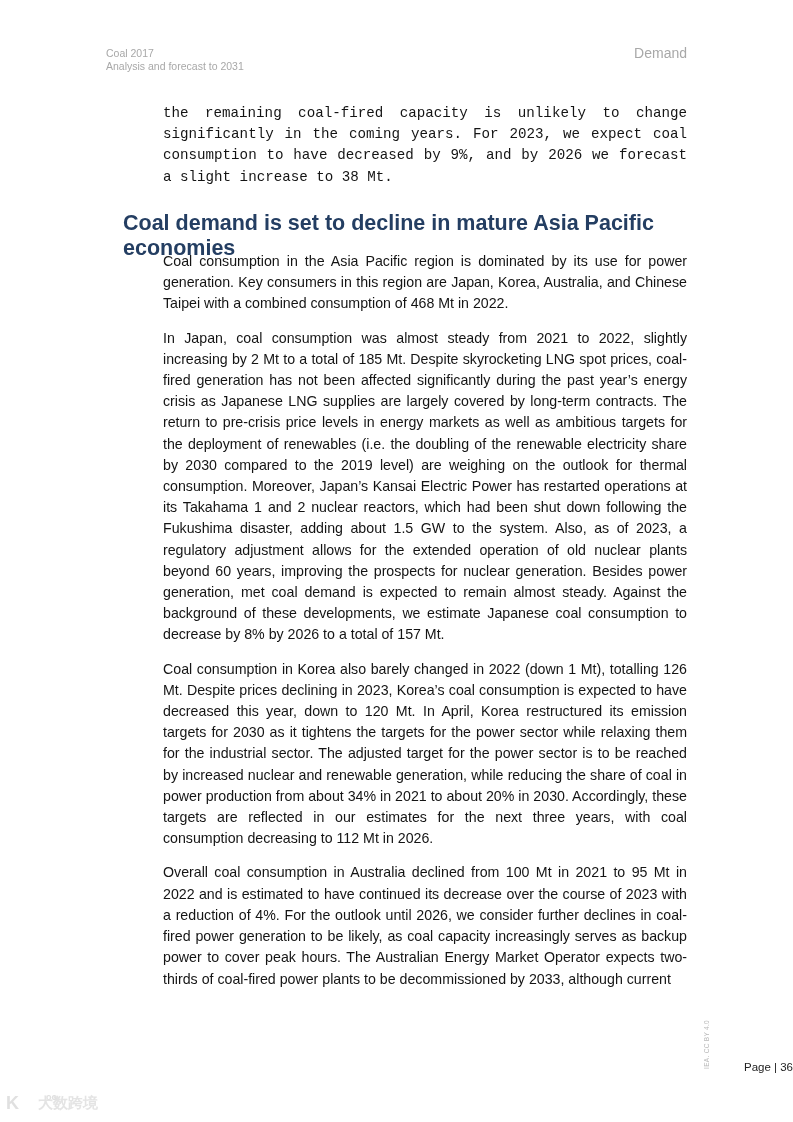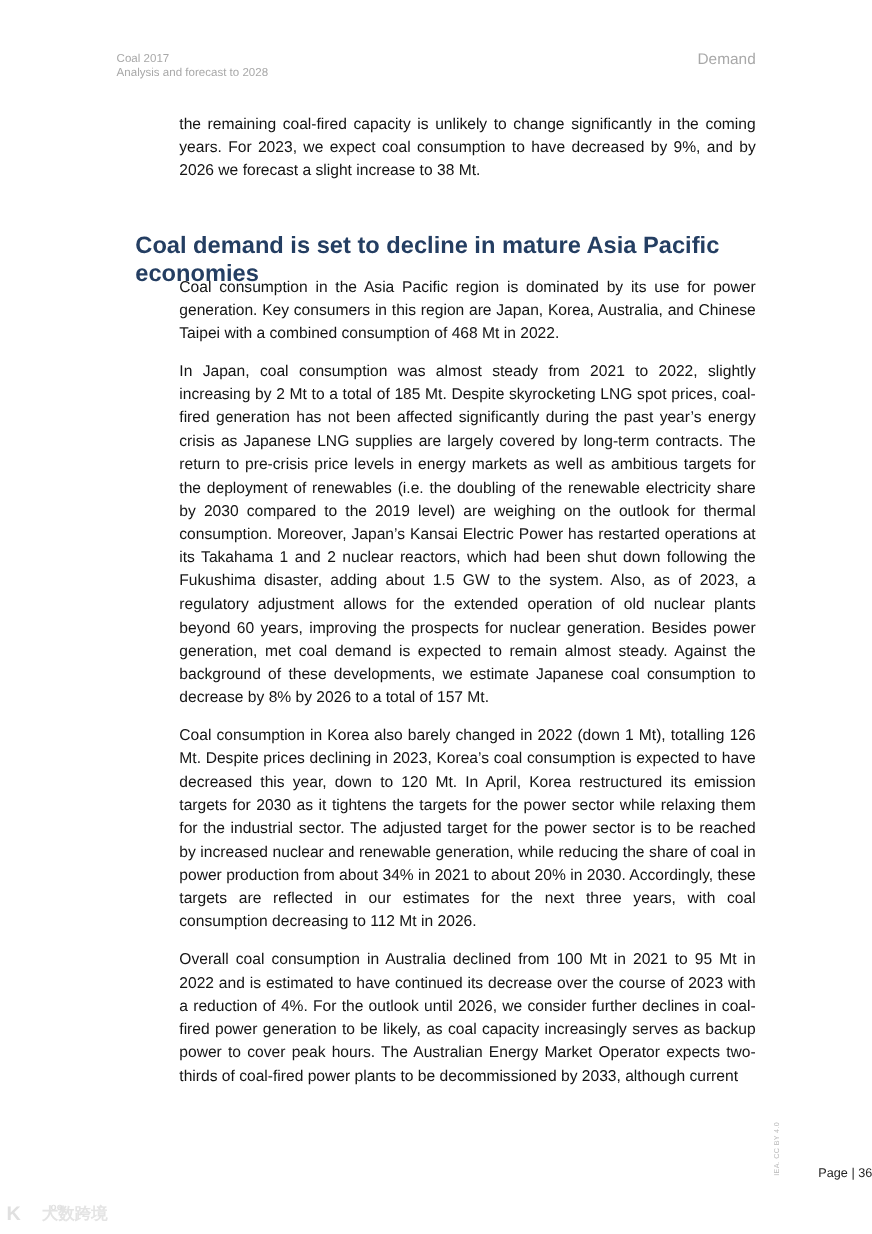--- a/index.html
+++ b/index.html
@@ -36,21 +36,21 @@
       left: 163px;
       width: 524px;
       font-size: 14.2px;
       line-height: 21.2px;
       text-align: justify;
       color: #141414;
     }
     .body-text p {
       margin: 0 0 13px 0;
     }
-    #intro-block { top: 103px; }
+    #intro-block { top: 103px; font-family: Liberation Mono, monospace; }
     #main-block { top: 251px; }
     .section-heading {
       position: absolute;
       left: 106px;
       top: 194px;
       width: 580px;
       margin: 17px;
       font-size: 21.5px;
       line-height: 25px;
       font-weight: bold;
@@ -109,21 +109,21 @@
       color: #e0e0e0;
       line-height: 9px;
       margin-left: 27px;
     }
   </style>
 </head>
 <body>
 
 <div class="header-left">
   <div>Coal 2017</div>
-  <div>Analysis and forecast to 2028</div>
+  <div>Analysis and forecast to 2031</div>
 </div>
 <div class="header-right">Demand</div>
 
 <div class="body-text" id="intro-block">
   <p>the remaining coal-fired capacity is unlikely to change significantly in the coming years. For 2023, we expect coal consumption to have decreased by 9%, and by 2026 we forecast a slight increase to 38 Mt.</p>
 </div>
 
 <h2 class="section-heading">Coal demand is set to decline in mature Asia Pacific economies</h2>
 
 <div class="body-text" id="main-block">

